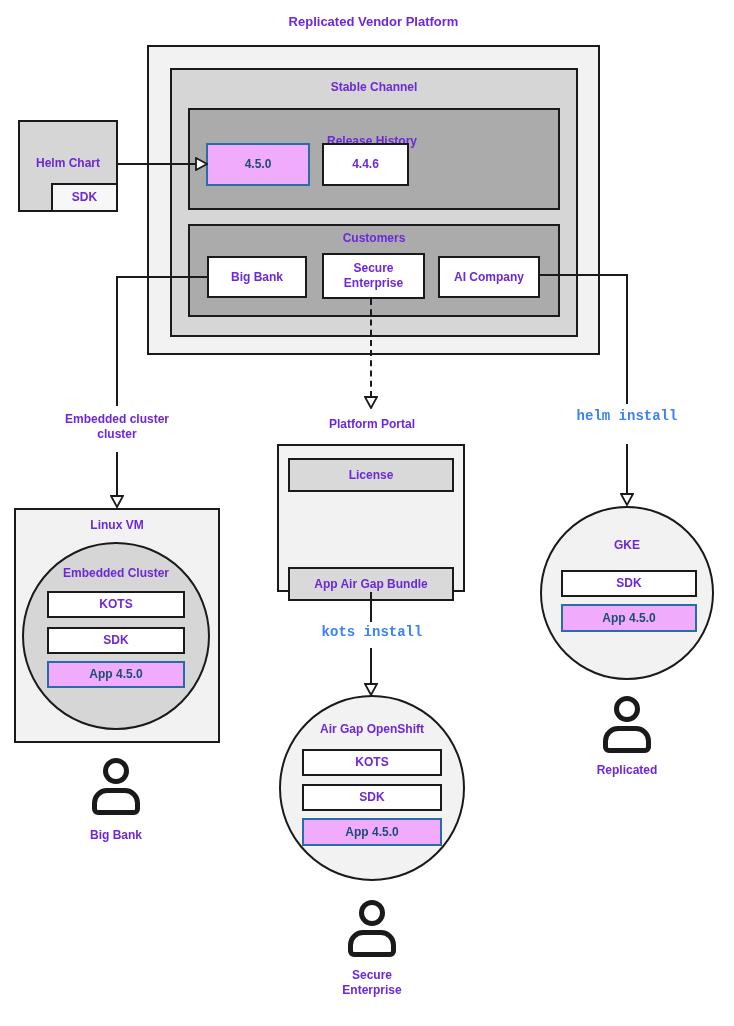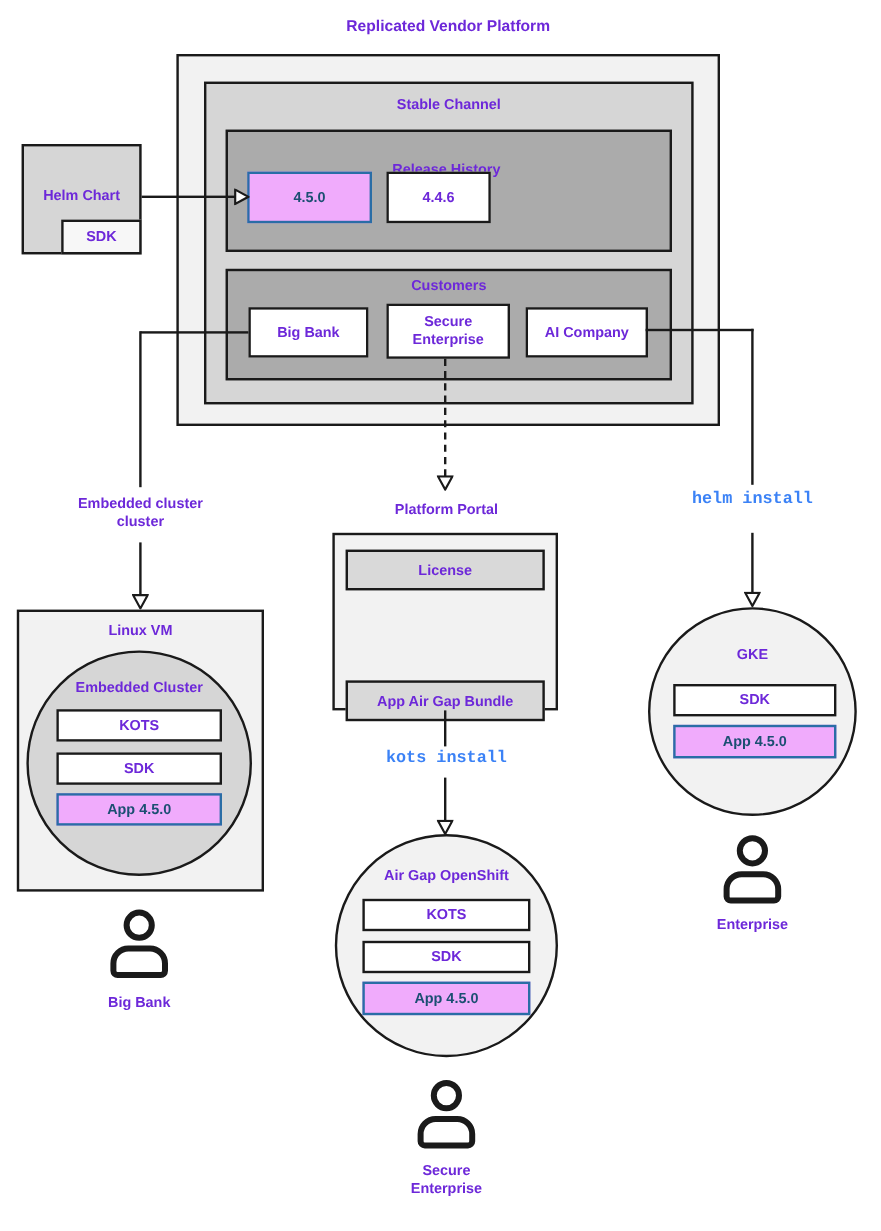--- a/index.html
+++ b/index.html
@@ -150,15 +150,15 @@
   <div class="box ctr" style="left:561px; top:570px; width:136px; height:27px;">
     <span class="t">SDK</span>
   </div>
   <div class="box blue ctr" style="left:561px; top:604px; width:136px; height:28px;">
     <span class="t">App 4.5.0</span>
   </div>
   <div class="person" style="left:603px; top:696px;">
     <div class="p-head"></div>
     <div class="p-body"></div>
   </div>
-  <div class="abs t tc" style="left:567px; top:763px; width:120px;">Enterprise</div>
+  <div class="abs t tc" style="left:567px; top:763px; width:120px;">Replicated</div>
 
 </div>
 
 </body></html>

